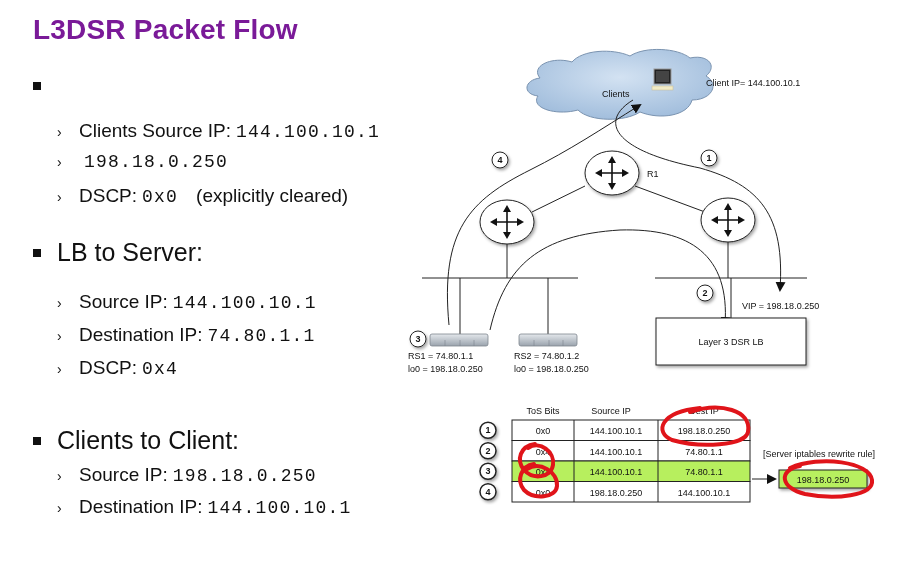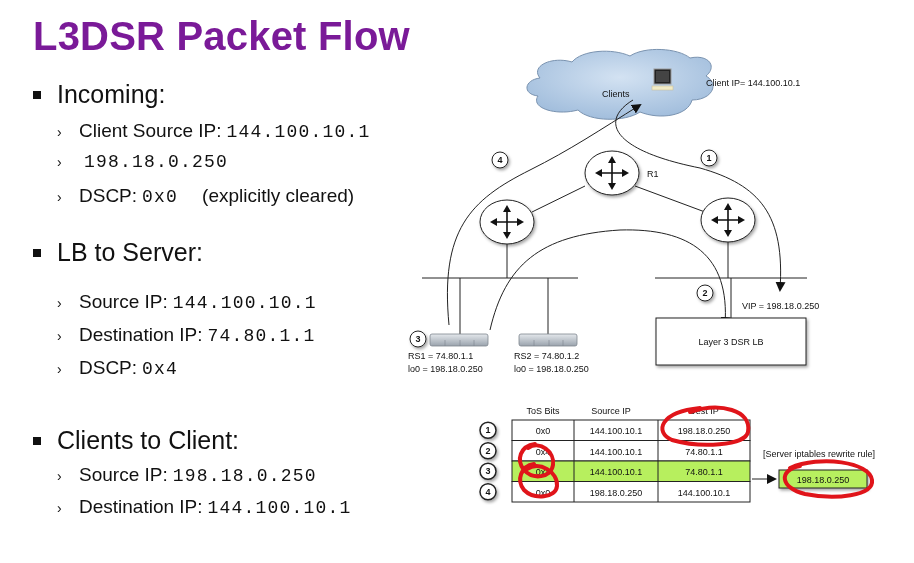--- a/index.html
+++ b/index.html
@@ -1,38 +1,37 @@
 <!DOCTYPE html>
 <html><head>
 <meta charset="utf-8">
 <style>
   html, body { margin:0; padding:0; background:#ffffff; }
   body { width:914px; height:563px; position:relative; overflow:hidden; font-family:"Liberation Sans", sans-serif; color:#111; }
-  .title { position:absolute; left:33px; top:16px; font-size:40px; font-weight:bold; color:#7a1a98; letter-spacing:0.2px; line-height:1; }
+  .title { position:absolute; left:33px; top:16px; font-size:28px; font-weight:bold; color:#7a1a98; letter-spacing:0.2px; line-height:1; }
   .l1 { position:absolute; left:33px; font-size:25px; line-height:1; display:flex; align-items:center; }
   .l1 .bul { width:8px; height:8px; background:#111; display:inline-block; margin-right:16px; }
   .l2 { position:absolute; left:57px; font-size:19px; line-height:1; display:flex; align-items:baseline; }
   .l2 .chev { font-size:14px; margin-right:14px; width:8px; }
   .mono { font-family:"Liberation Mono", monospace; font-size:18px; letter-spacing:1.2px; margin-left:5px; }
-  .txt2 { margin-left:24px; }
+  .txt2 { margin-left:18px; }
   svg { position:absolute; left:0; top:0; }
   .dtext { font-family:"Liberation Sans", sans-serif; font-size:9px; fill:#111; }
 </style>
 </head>
 <body>
 
 <div class="title">L3DSR Packet Flow</div>
 
 <div class="l1" style="top:82px">
   <span class="bul"></span>
-  <span>Incoming:</span>
 </div>
 <div class="l2" style="top:121px">
   <span class="chev">›</span>
-  <span>Client Source IP:</span>
+  <span>Clients Source IP:</span>
   <span class="mono">144.100.10.1</span>
 </div>
 <div class="l2" style="top:153px">
   <span class="chev">›</span>
   <span class="mono">198.18.0.250</span>
 </div>
 <div class="l2" style="top:186px">
   <span class="chev">›</span>
   <span>DSCP:</span>
   <span class="mono">0x0</span>

